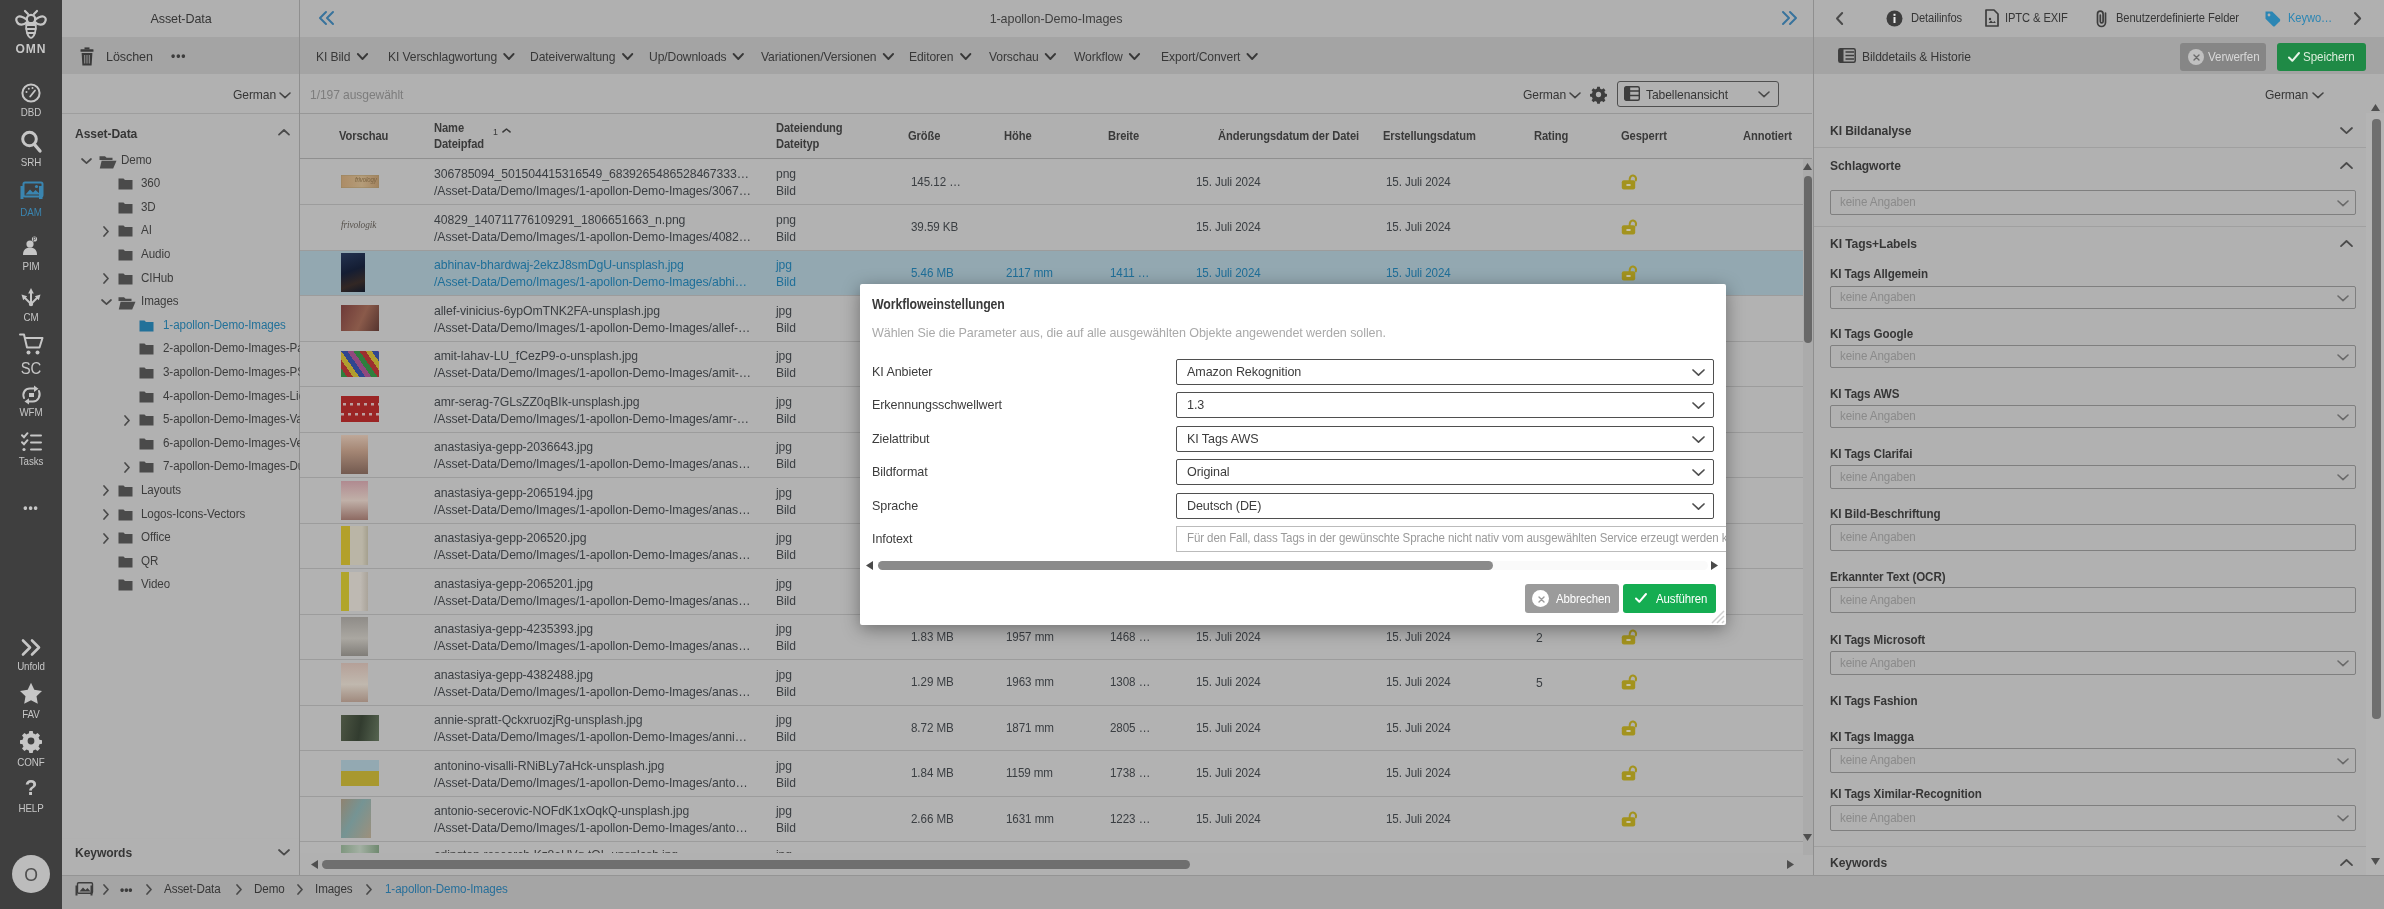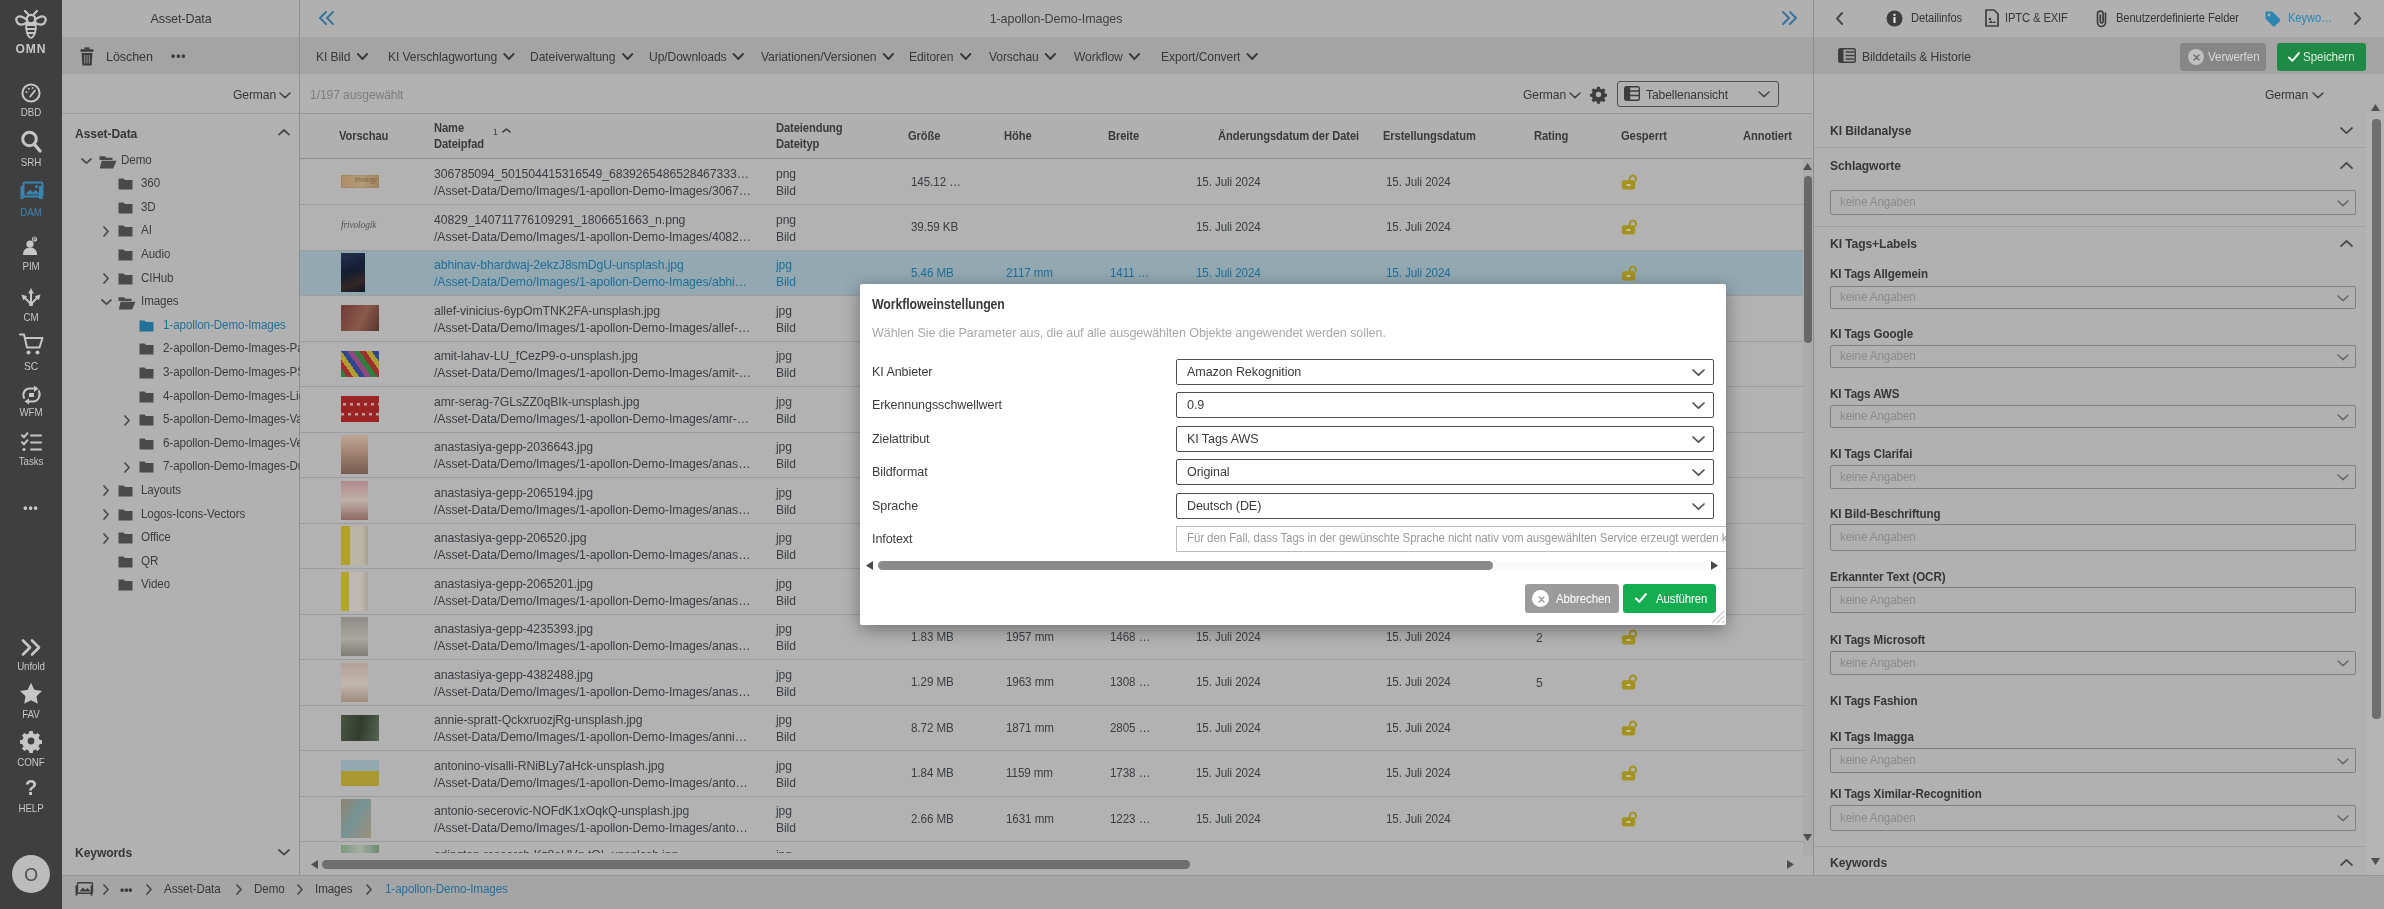--- a/index.html
+++ b/index.html
@@ -68,21 +68,21 @@
 </g>
   </svg>
 <div class="txt" style="left:31px;top:311px;transform:scaleX(0.93) translateX(-50%);font-size:10.5px;color:#c6c6c6;font-weight:normal;">CM</div>
 <svg class="abs" style="left:19px;top:333px" width="25" height="24" viewBox="0 0 25 24">
 <g stroke="#c6c6c6" stroke-width="2" fill="none" stroke-linecap="round" stroke-linejoin="round">
 <path d="M1 1.5 H5 L8 14.5 H20.5 L23.5 5 H6"></path>
 </g>
 <circle cx="9.5" cy="19.5" r="2" fill="#c6c6c6"></circle>
 <circle cx="18.5" cy="19.5" r="2" fill="#c6c6c6"></circle>
 </svg>
-<div class="txt" style="left:31px;top:360px;transform:scaleX(0.93) translateX(-50%);font-size:11px;color:#c6c6c6;font-weight:normal;">SC</div>
+<div class="txt" style="left:31px;top:360px;transform:scaleX(0.93) translateX(-50%);font-size:16px;color:#c6c6c6;font-weight:normal;">SC</div>
 <svg class="abs" style="left:20px;top:385px" width="23" height="20" viewBox="0 0 23 20">
 <g stroke="#c6c6c6" stroke-width="2" fill="none" stroke-linecap="round">
 <path d="M4 13 C2 8 5 3.5 10 3.5 H14"></path>
 <path d="M19 6 C21 11 18 16.5 13 16.5 H9"></path>
 </g>
 <path d="M14 0.5 L18.5 3.7 L14 6.9 Z" fill="#c6c6c6"></path>
 <path d="M9 13.2 L4.5 16.4 L9 19.6 Z" fill="#c6c6c6"></path>
 <rect x="9" y="8" width="5" height="4" fill="#c6c6c6"></rect>
 </svg>
 <div class="txt" style="left:31px;top:406px;transform:scaleX(0.93) translateX(-50%);font-size:10.5px;color:#c6c6c6;font-weight:normal;">WFM</div>
@@ -748,21 +748,21 @@
 <div class="txt" style="left:872px;top:296px;font-size:14px;color:#3a3a3a;font-weight:bold;transform:scaleX(0.88);">Workfloweinstellungen</div>
 <div class="txt" style="left:872px;top:325px;font-size:13.5px;color:#a9a9a9;font-weight:normal;">Wählen Sie die Parameter aus, die auf alle ausgewählten Objekte angewendet werden sollen.</div>
 <div class="txt" style="left:872px;top:364.0px;font-size:13.5px;color:#3c3c3c;font-weight:normal;">KI Anbieter</div>
 <div class="abs" style="left:1176px;top:359.0px;width:538px;height:26px;border:1.2px solid #4f4f4f;border-radius:2px;background:#fff;"></div>
 <div class="txt" style="left:1187px;top:364.0px;font-size:13.5px;color:#3c3c3c;font-weight:normal;">Amazon Rekognition</div>
 <svg class="abs" style="left:1692px;top:369.0px" width="13" height="7.15">
     <polyline points="1,1 6.5,6.15 12,1" fill="none" stroke="#4f4f4f" stroke-width="1.7" stroke-linecap="round" stroke-linejoin="round"></polyline>
   </svg>
 <div class="txt" style="left:872px;top:397.4px;font-size:13.5px;color:#3c3c3c;font-weight:normal;">Erkennungsschwellwert</div>
 <div class="abs" style="left:1176px;top:392.4px;width:538px;height:26px;border:1.2px solid #4f4f4f;border-radius:2px;background:#fff;"></div>
-<div class="txt" style="left:1187px;top:397.4px;font-size:13.5px;color:#3c3c3c;font-weight:normal;">0.9</div>
+<div class="txt" style="left:1187px;top:397.4px;font-size:13.5px;color:#3c3c3c;font-weight:normal;">1.3</div>
 <svg class="abs" style="left:1692px;top:402.4px" width="13" height="7.15">
     <polyline points="1,1 6.5,6.15 12,1" fill="none" stroke="#4f4f4f" stroke-width="1.7" stroke-linecap="round" stroke-linejoin="round"></polyline>
   </svg>
 <div class="txt" style="left:872px;top:430.8px;font-size:13.5px;color:#3c3c3c;font-weight:normal;">Zielattribut</div>
 <div class="abs" style="left:1176px;top:425.8px;width:538px;height:26px;border:1.2px solid #4f4f4f;border-radius:2px;background:#fff;"></div>
 <div class="txt" style="left:1187px;top:430.8px;font-size:13.5px;color:#3c3c3c;font-weight:normal;">KI Tags AWS</div>
 <svg class="abs" style="left:1692px;top:435.8px" width="13" height="7.15">
     <polyline points="1,1 6.5,6.15 12,1" fill="none" stroke="#4f4f4f" stroke-width="1.7" stroke-linecap="round" stroke-linejoin="round"></polyline>
   </svg>
 <div class="txt" style="left:872px;top:464.2px;font-size:13.5px;color:#3c3c3c;font-weight:normal;">Bildformat</div>

